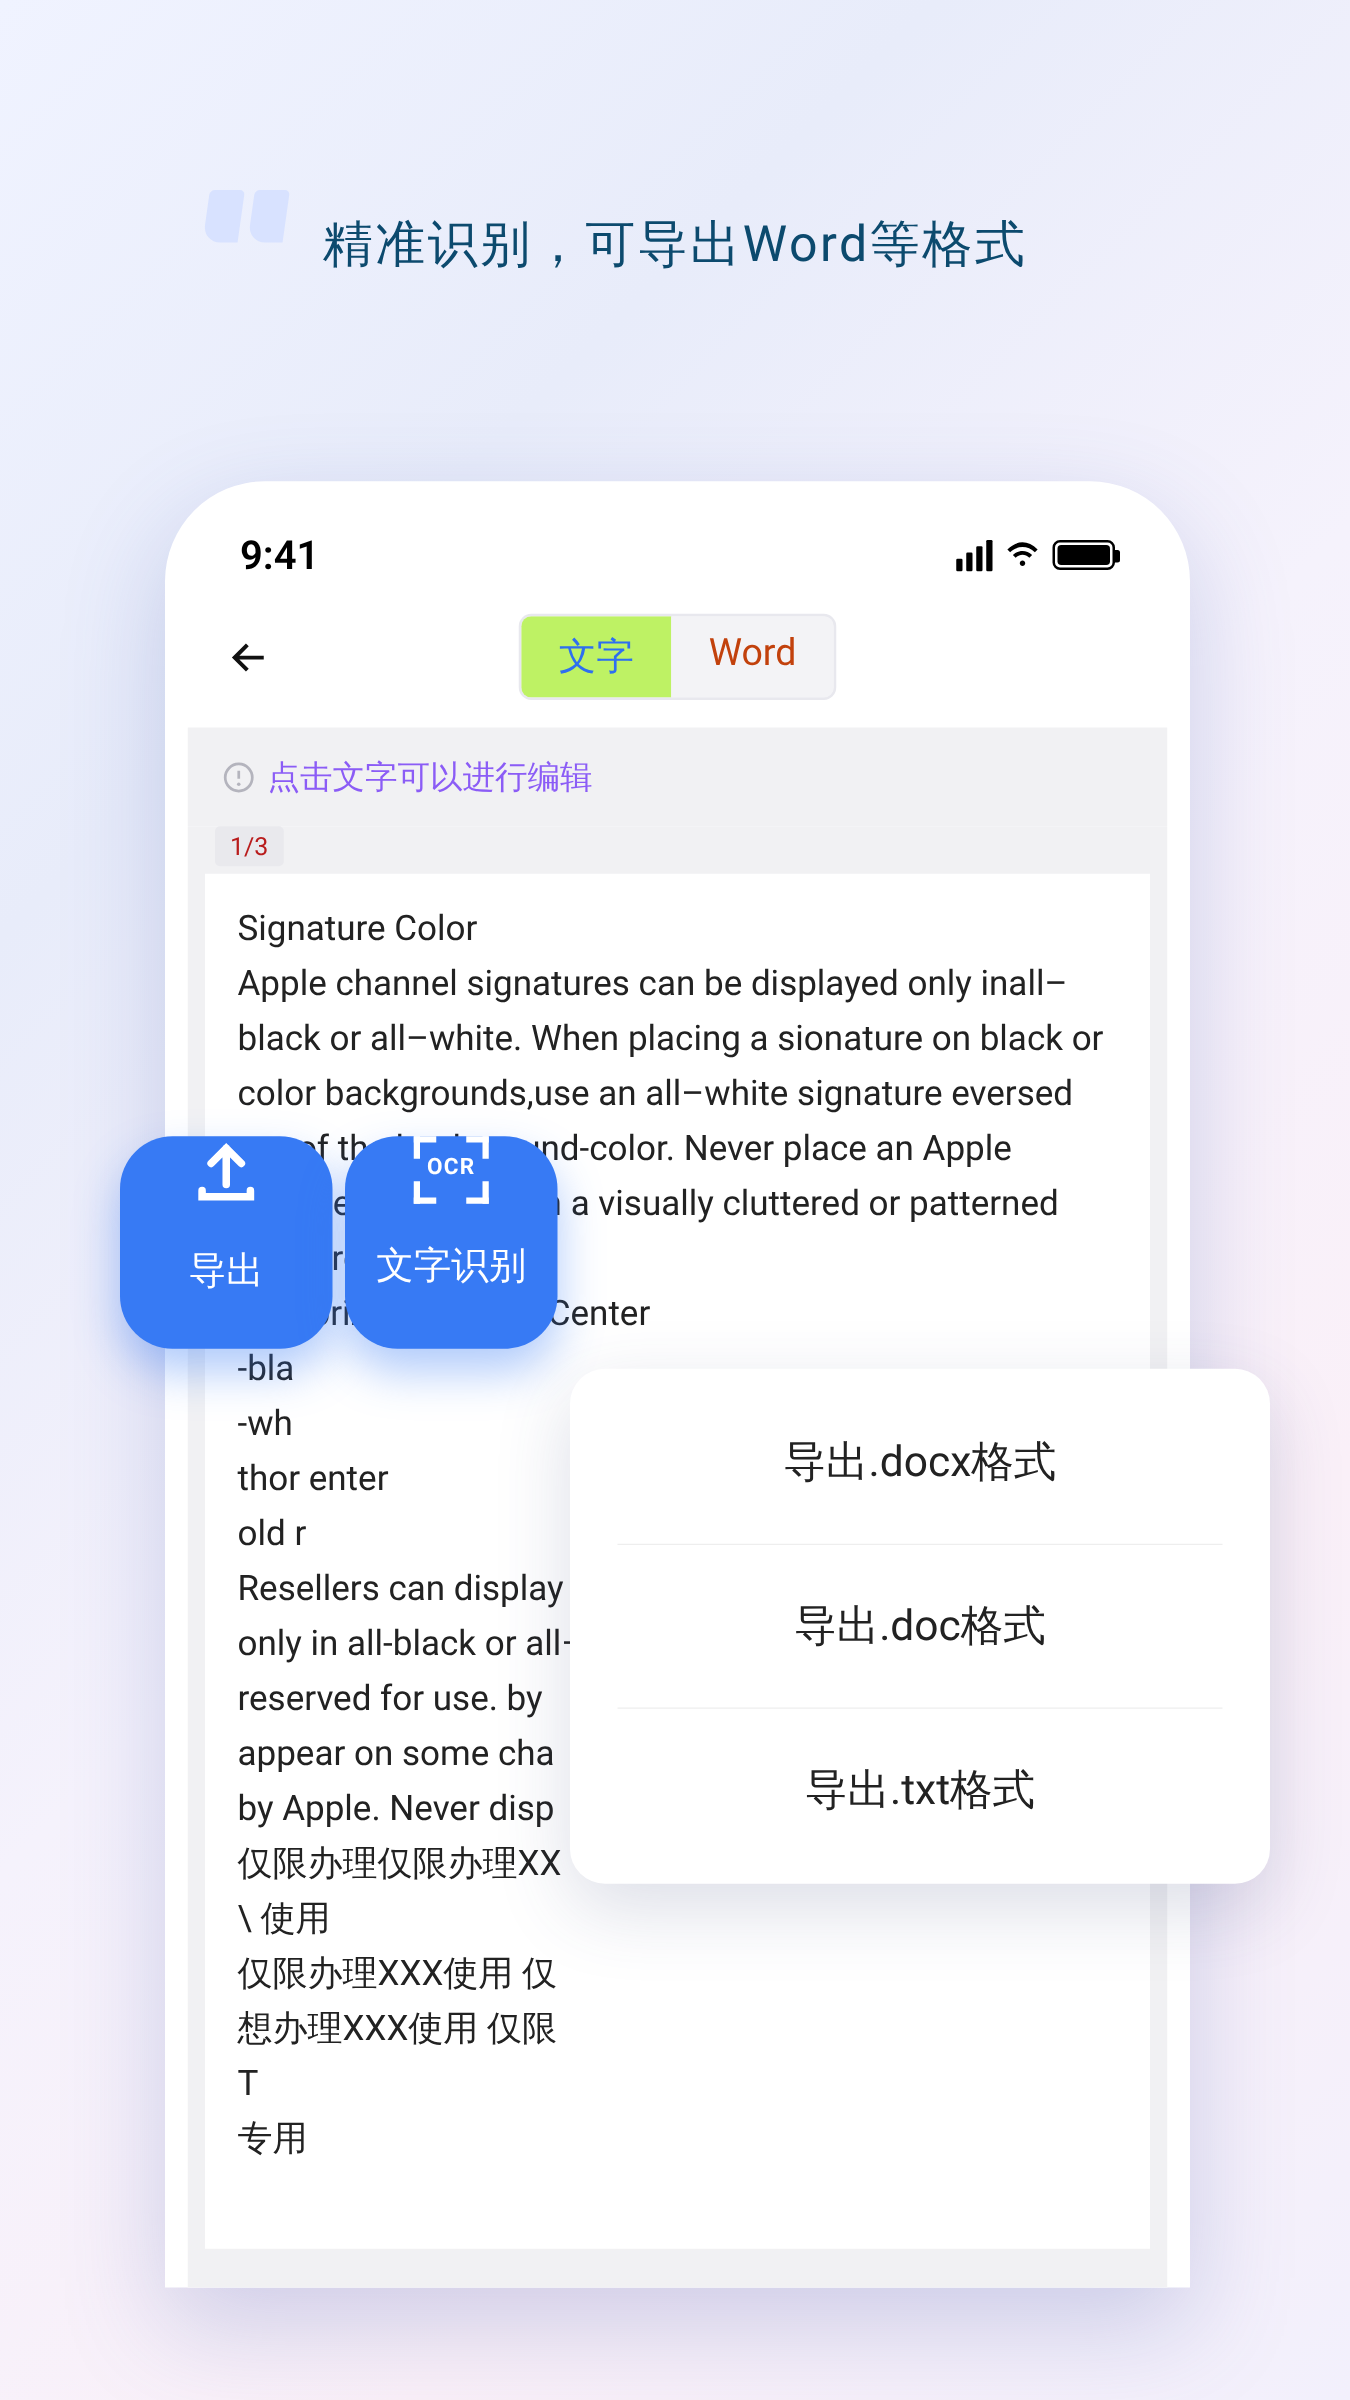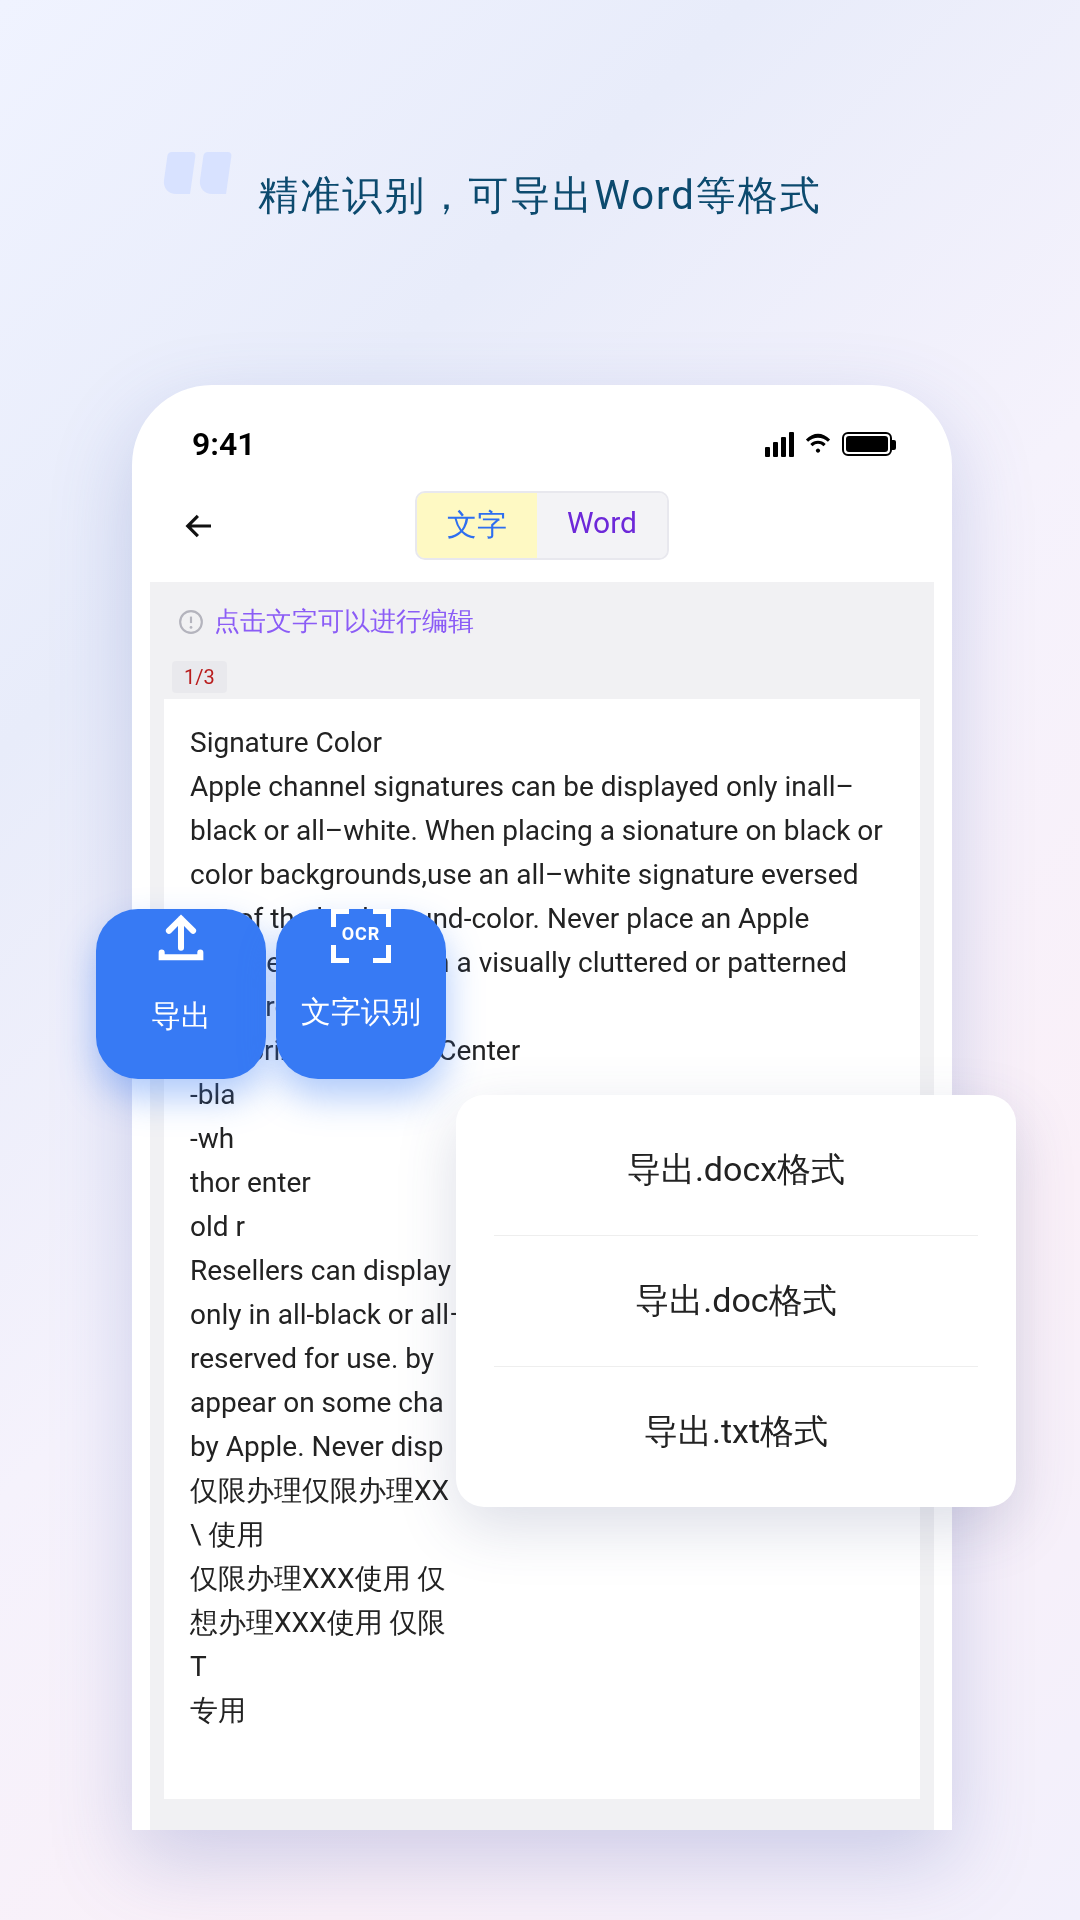--- a/index.html
+++ b/index.html
@@ -84,24 +84,24 @@
       margin: 0 auto;
       display: flex;
       border: 2px solid #e8e8ee;
       border-radius: 10px;
       overflow: hidden;
       background:#f3f3f6;
     }
     .seg-item {
       padding: 12px 30px;
       font-size: 30px;
-      color:#6d28d9;
+      color:#c2410c;
       background:#f3f3f6;
     }
-    .seg-item.active { background:#fef9c3; color:#2e6ff0; font-weight:500; }
+    .seg-item.active { background:#bef264; color:#2e6ff0; font-weight:500; }
     .nav-spacer { width:42px; }
     .hint-row {
       background:#f1f1f3;
       padding: 22px 28px;
       display:flex;
       align-items:center;
       gap:10px;
       color:#8b5cf6;
       font-size: 26px;
     }

